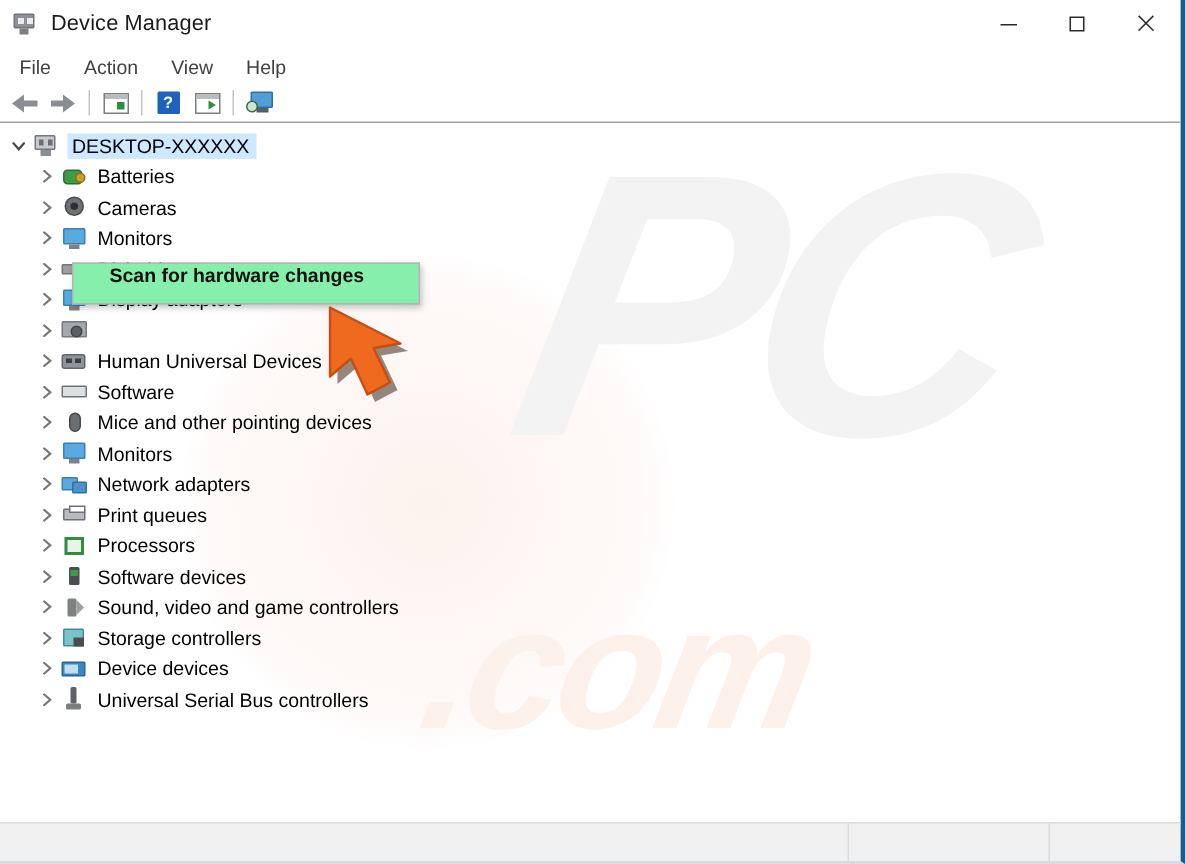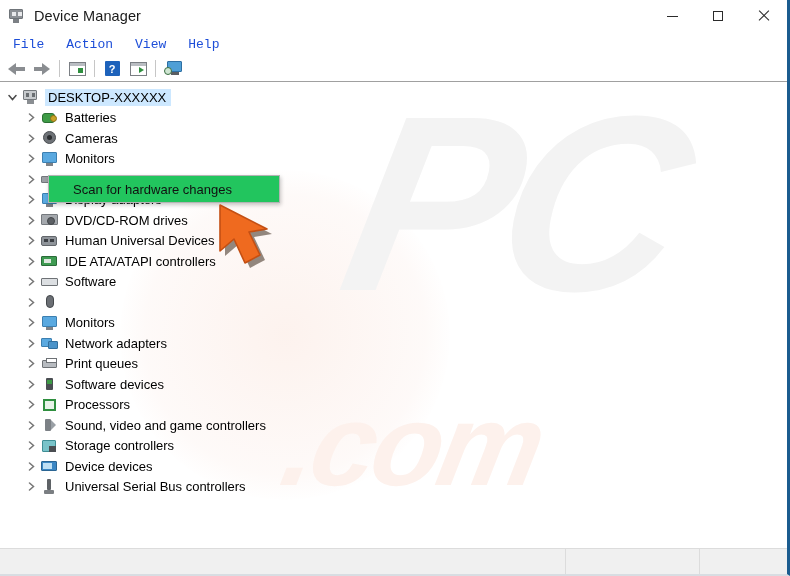--- a/index.html
+++ b/index.html
@@ -78,24 +78,23 @@
 
   
   .menubar {
     height: 24px;
     display: flex; align-items: center;
     padding-left: 7px;
     background: #ffffff;
   }
   .menuitem {
     font-size: 13px;
-    color: #1d4ed8;
+    color: #404040;
     padding: 2px 10px 2px 6px;
     margin-right: 6px;
-    font-family: Liberation Mono, monospace;
   }
 
   
   .toolbar {
     height: 26px;
     display: flex; align-items: center;
     padding-left: 3px;
     background: #ffffff;
     border-bottom: 1px solid #a0a0a0;
   }
@@ -445,25 +444,26 @@
   .i-rootbase {
     position: absolute; left: 6px; top: 11px;
     width: 7px; height: 4px; background: #8a8e92;
   }
 
   
   .ctxmenu {
     position: absolute;
     left: 48px; top: 93px;
     width: 232px; height: 28px;
-    background: #22c55e;
+    background: #86efac;
     border: 1px solid #b4b4b4;
     box-shadow: 1px 2px 4px rgba(0,0,0,0.22);
-    display: flex; align-items: center;
+    display: flex; 
     z-index: 40;
+    font-weight: bold;
   }
   .ctxmenu .ctxlabel {
     font-size: 13px;
     color: #111;
     padding-left: 24px;
   }
 
   
   .cursor {
     position: absolute;
@@ -650,46 +650,34 @@
 
       <div class="node child">
         <span class="chev">
           <svg width="9" height="9" viewBox="0 0 9 9">
               <path d="M2.5 1 L6.5 4.5 L2.5 8" stroke="#767676" stroke-width="1.5" fill="none" stroke-linecap="round"></path>
             </svg>
         </span>
         <span class="ico">
             <span class="i-dvd"></span>
           </span>
-        <span class="label">DVD/CD-ROM drives</span>
       </div>
 
       <div class="node child">
         <span class="chev">
           <svg width="9" height="9" viewBox="0 0 9 9">
               <path d="M2.5 1 L6.5 4.5 L2.5 8" stroke="#767676" stroke-width="1.5" fill="none" stroke-linecap="round"></path>
             </svg>
         </span>
         <span class="ico">
             <span class="i-hid"></span>
           </span>
         <span class="label">Human Universal Devices</span>
       </div>
 
-      <div class="node child">
-        <span class="chev">
-          <svg width="9" height="9" viewBox="0 0 9 9">
-              <path d="M2.5 1 L6.5 4.5 L2.5 8" stroke="#767676" stroke-width="1.5" fill="none" stroke-linecap="round"></path>
-            </svg>
-        </span>
-        <span class="ico">
-            <span class="i-ide"></span>
-          </span>
-        <span class="label">IDE ATA/ATAPI controllers</span>
-      </div>
 
       <div class="node child">
         <span class="chev">
           <svg width="9" height="9" viewBox="0 0 9 9">
               <path d="M2.5 1 L6.5 4.5 L2.5 8" stroke="#767676" stroke-width="1.5" fill="none" stroke-linecap="round"></path>
             </svg>
         </span>
         <span class="ico">
             <span class="i-kbd"></span>
           </span>
@@ -698,20 +686,21 @@
 
       <div class="node child">
         <span class="chev">
           <svg width="9" height="9" viewBox="0 0 9 9">
               <path d="M2.5 1 L6.5 4.5 L2.5 8" stroke="#767676" stroke-width="1.5" fill="none" stroke-linecap="round"></path>
             </svg>
         </span>
         <span class="ico">
             <span class="i-mouse"></span>
           </span>
+        <span class="label">Mice and other pointing devices</span>
       </div>
 
       <div class="node child">
         <span class="chev">
           <svg width="9" height="9" viewBox="0 0 9 9">
               <path d="M2.5 1 L6.5 4.5 L2.5 8" stroke="#767676" stroke-width="1.5" fill="none" stroke-linecap="round"></path>
             </svg>
         </span>
         <span class="ico">
             <span class="i-monitor"></span>
@@ -745,35 +734,35 @@
         <span class="label">Print queues</span>
       </div>
 
       <div class="node child">
         <span class="chev">
           <svg width="9" height="9" viewBox="0 0 9 9">
               <path d="M2.5 1 L6.5 4.5 L2.5 8" stroke="#767676" stroke-width="1.5" fill="none" stroke-linecap="round"></path>
             </svg>
         </span>
         <span class="ico">
+            <span class="i-proc"></span>
+          </span>
+        <span class="label">Processors</span>
+      </div>
+
+      <div class="node child">
+        <span class="chev">
+          <svg width="9" height="9" viewBox="0 0 9 9">
+              <path d="M2.5 1 L6.5 4.5 L2.5 8" stroke="#767676" stroke-width="1.5" fill="none" stroke-linecap="round"></path>
+            </svg>
+        </span>
+        <span class="ico">
             <span class="i-sw"></span>
           </span>
         <span class="label">Software devices</span>
-      </div>
-
-      <div class="node child">
-        <span class="chev">
-          <svg width="9" height="9" viewBox="0 0 9 9">
-              <path d="M2.5 1 L6.5 4.5 L2.5 8" stroke="#767676" stroke-width="1.5" fill="none" stroke-linecap="round"></path>
-            </svg>
-        </span>
-        <span class="ico">
-            <span class="i-proc"></span>
-          </span>
-        <span class="label">Processors</span>
       </div>
 
       <div class="node child">
         <span class="chev">
           <svg width="9" height="9" viewBox="0 0 9 9">
               <path d="M2.5 1 L6.5 4.5 L2.5 8" stroke="#767676" stroke-width="1.5" fill="none" stroke-linecap="round"></path>
             </svg>
         </span>
         <span class="ico">
             <span class="i-snd"></span>

